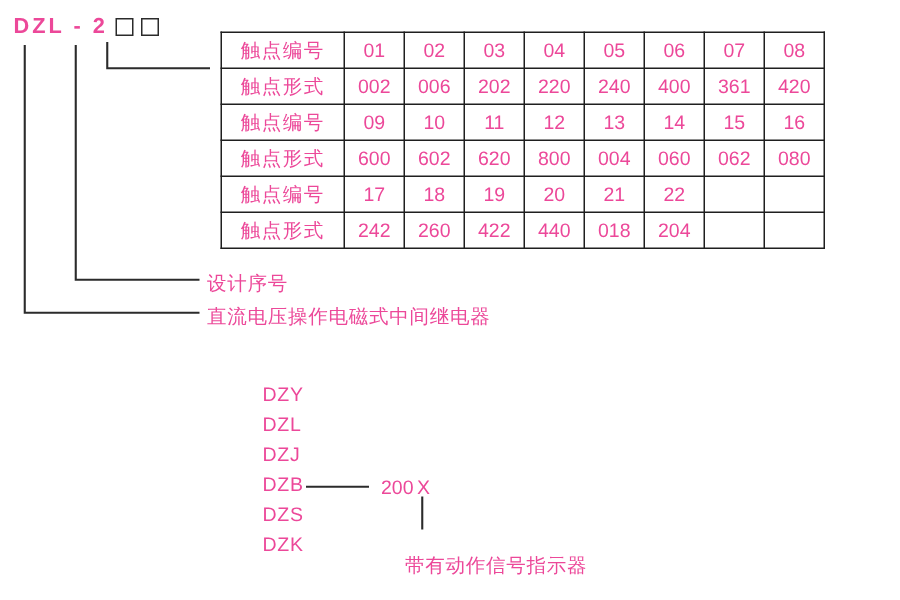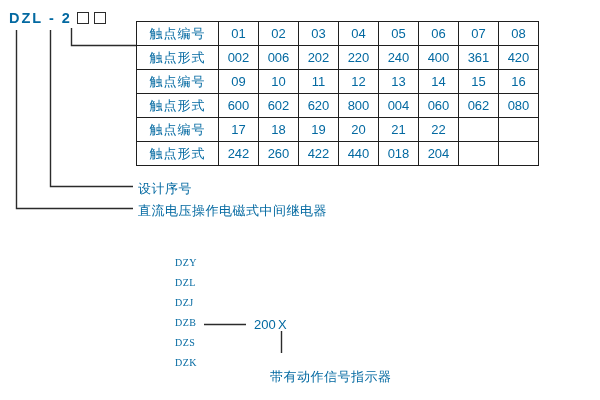--- a/index.html
+++ b/index.html
@@ -1,37 +1,37 @@
 <!DOCTYPE html>
 <html><head>
 <meta charset="utf-8">
 <style>
   html,body{margin:0;padding:0;background:#fff;}
   #page{position:relative;width:600px;height:400px;background:#fff;overflow:hidden;
-        font-family:"Liberation Sans","DejaVu Sans",sans-serif;color:#0369a1;}
+        font-family:"Liberation Sans","DejaVu Sans",sans-serif;color:#ec4899;}
   
   .title{position:absolute;left:9px;top:10px;display:flex;align-items:center;
          font-size:14.5px;font-weight:600;letter-spacing:2px;}
   .code-box{display:inline-block;width:10px;height:10px;border:1.6px solid #2b2b2b;
             margin-left:5px;background:#fff;}
   
   .lines{position:absolute;left:0;top:0;pointer-events:none;}
   
-  table.contact{position:absolute;left:136px;top:21px;border-collapse:collapse;
+  table.contact{position:absolute;left:147px;top:21px;border-collapse:collapse;
                 table-layout:fixed;}
   table.contact td{border:1.4px solid #1f1f1f;height:23px;text-align:center;
                    vertical-align:middle;font-size:13px;padding:0;background:#fff;}
   table.contact td.lbl{font-size:13px;letter-spacing:1px;}
   
   .callout{position:absolute;font-size:13px;letter-spacing:0.5px;white-space:nowrap;font-family:Liberation Serif, serif;}
   #callout-design{left:138px;top:180px;}
   #callout-relay{left:138px;top:202px;}
   
   .model-list{position:absolute;left:175px;top:253px;}
-  .model-item{height:20px;line-height:20px;font-size:10px;letter-spacing:0.5px;font-family:Liberation Serif, serif;}
+  .model-item{height:20px;line-height:20px;font-size:13px;letter-spacing:0.5px;}
   .dzb-code{position:absolute;left:254px;top:317px;font-size:13px;}
   .dzb-mark{position:absolute;left:278px;top:317px;font-size:13px;}
   .indicator-note{position:absolute;left:270px;top:355px;font-size:13px;letter-spacing:0.5px;white-space:nowrap;margin-top:13px;}
 </style>
 </head>
 <body>
 
 <div id="page">
 
   <div class="title">

